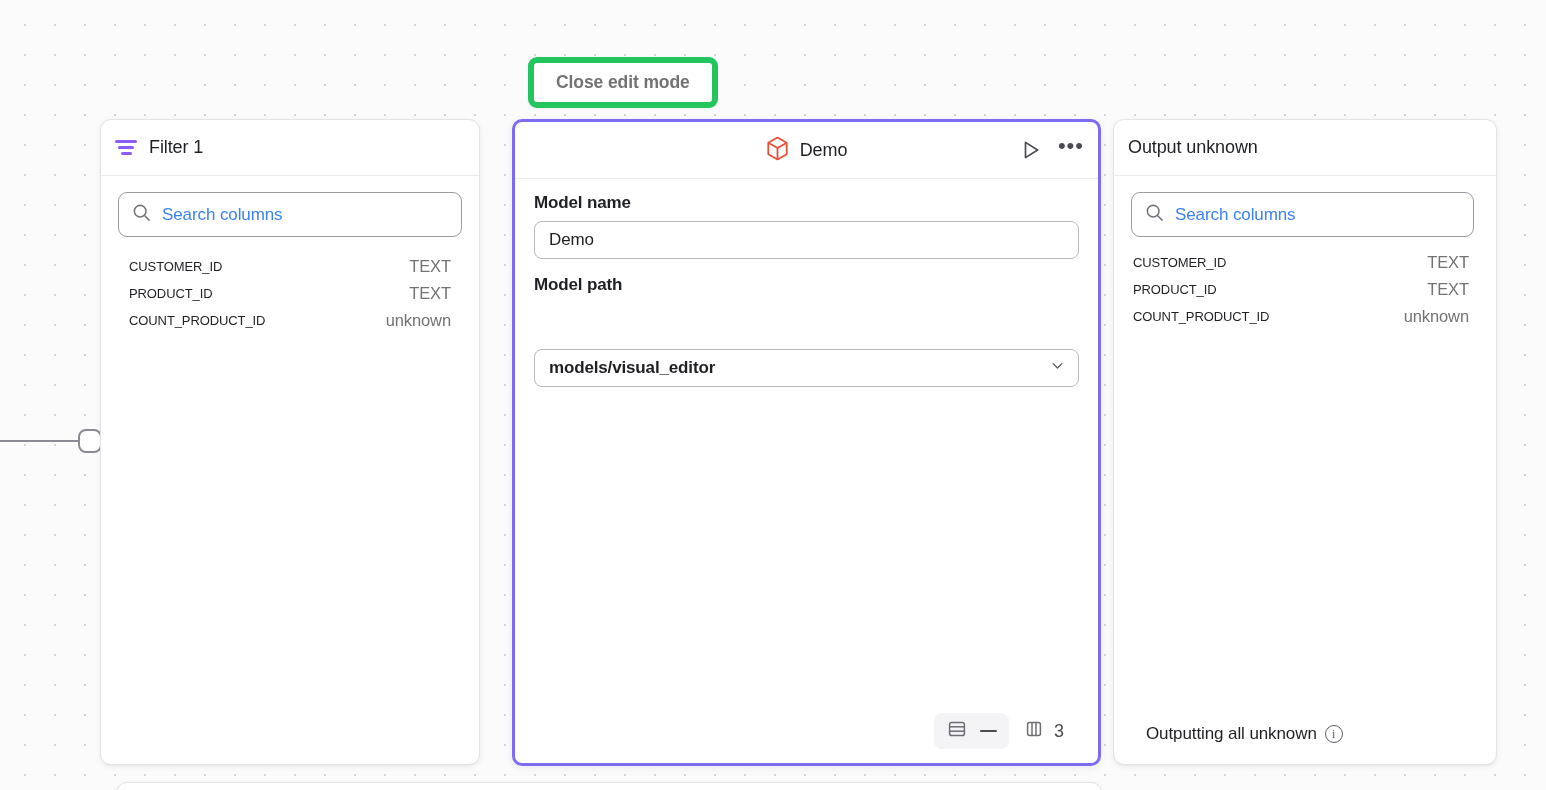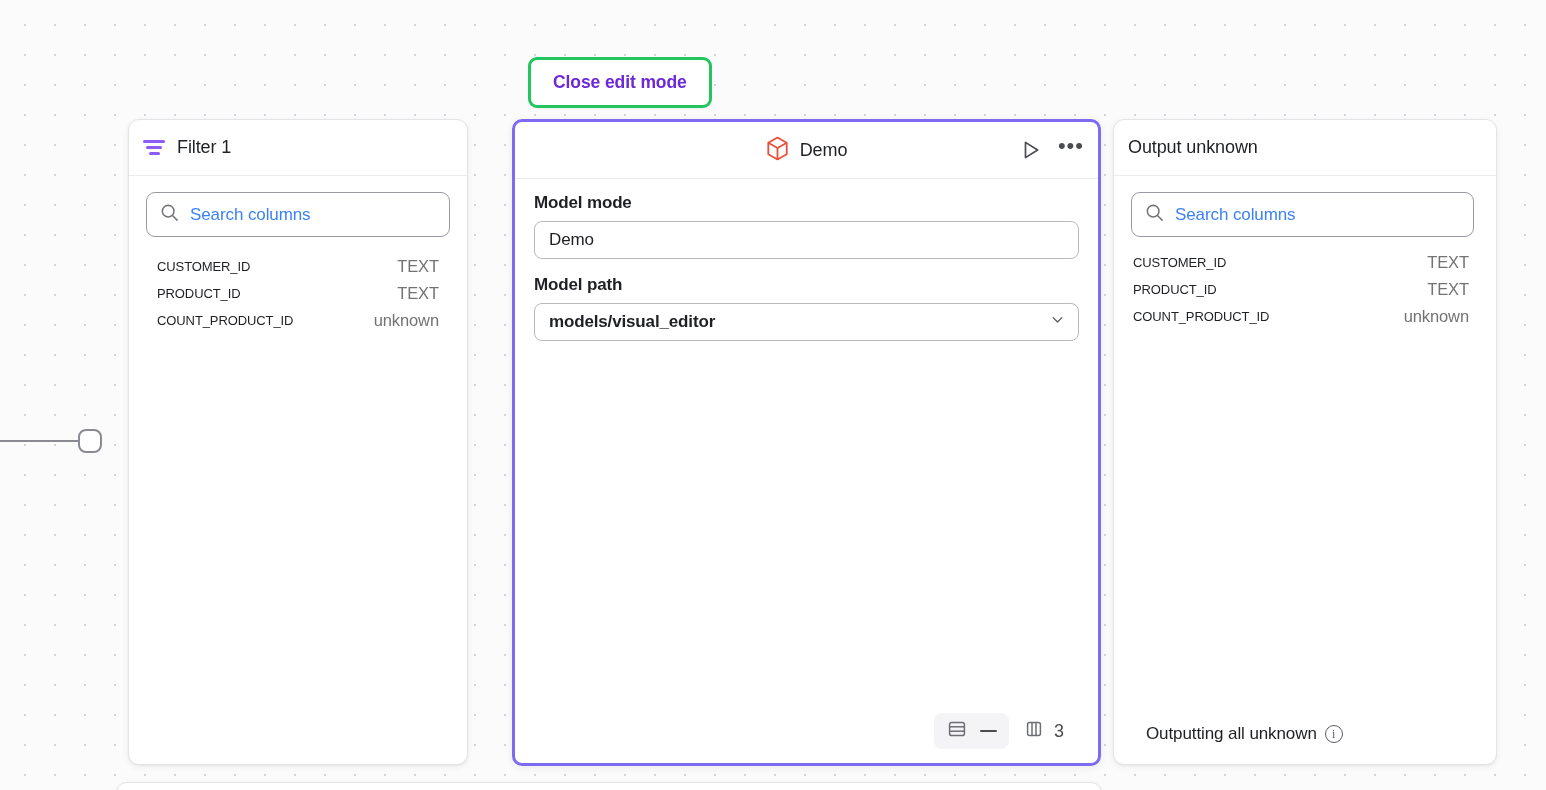--- a/index.html
+++ b/index.html
@@ -24,25 +24,25 @@
   .close-edit-btn {
     position: absolute;
     left: 528px;
     top: 57px;
     height: 51px;
     padding: 0 22px;
     display: flex;
     align-items: center;
     justify-content: center;
     background: #ffffff;
-    border: 3px solid #22c55e;
+    border: 6px solid #22c55e;
     border-radius: 9px;
     font-size: 17.5px;
     font-weight: bold;
-    color: #6d28d9;
+    color: #737373;
     cursor: pointer;
     box-shadow: 0 1px 2px rgba(16,17,20,0.05);
     letter-spacing: -0.1px;
   }
 
   
   .edge-line {
     position: absolute;
     left: 0;
     top: 440px;
@@ -69,23 +69,23 @@
     border: 1px solid #e3e4e8;
     border-radius: 11px;
     box-shadow: 0 2px 6px rgba(16,17,20,0.06), 0 1px 2px rgba(16,17,20,0.04);
     display: flex;
     flex-direction: column;
     overflow: hidden;
   }
 
   
   .node-filter {
-    left: 128px;
+    left: 100px;
     top: 119px;
-    width: 340px;
+    width: 380px;
     height: 646px;
   }
 
   
   .node-demo {
     left: 512px;
     top: 119px;
     width: 589px;
     height: 647px;
     border: 3px solid #7d6cf2;
@@ -279,20 +279,21 @@
     display: flex;
     align-items: center;
     justify-content: space-between;
     padding: 0 13px 0 14px;
     font-size: 17px;
     font-weight: bold;
     color: #1f2023;
     background: #fff;
     letter-spacing: -0.15px;
     cursor: pointer;
+    margin-top: 46px;
   }
 
   
   .demo-footer {
     margin-top: auto;
     display: flex;
     align-items: center;
     justify-content: flex-end;
     gap: 14px;
     padding: 0 15px 14px 0;
@@ -416,21 +417,21 @@
       <button class="icon-btn">
         <svg width="22" height="22" viewBox="0 0 22 22" fill="none">
           <path d="M5.5 3.4 L17.6 11 L5.5 18.6 Z" stroke="#4b4c52" stroke-width="1.7" stroke-linejoin="round"></path>
         </svg>
       </button>
       <button class="icon-btn ellipsis-btn">•••</button>
     </span>
   </div>
 
   <div class="node-body demo-body">
-    <div class="field-label">Model mode</div>
+    <div class="field-label">Model name</div>
     <div class="text-input">Demo</div>
 
     <div class="field-spacer"></div>
 
     <div class="field-label">Model path</div>
     <div class="select-input">
       <span>models/visual_editor</span>
       <span>
         <svg width="15" height="15" viewBox="0 0 16 16" fill="none">
           <path d="M3.4 6 L8 10.6 L12.6 6" stroke="#5c5d64" stroke-width="1.5" stroke-linecap="round" stroke-linejoin="round"></path>

